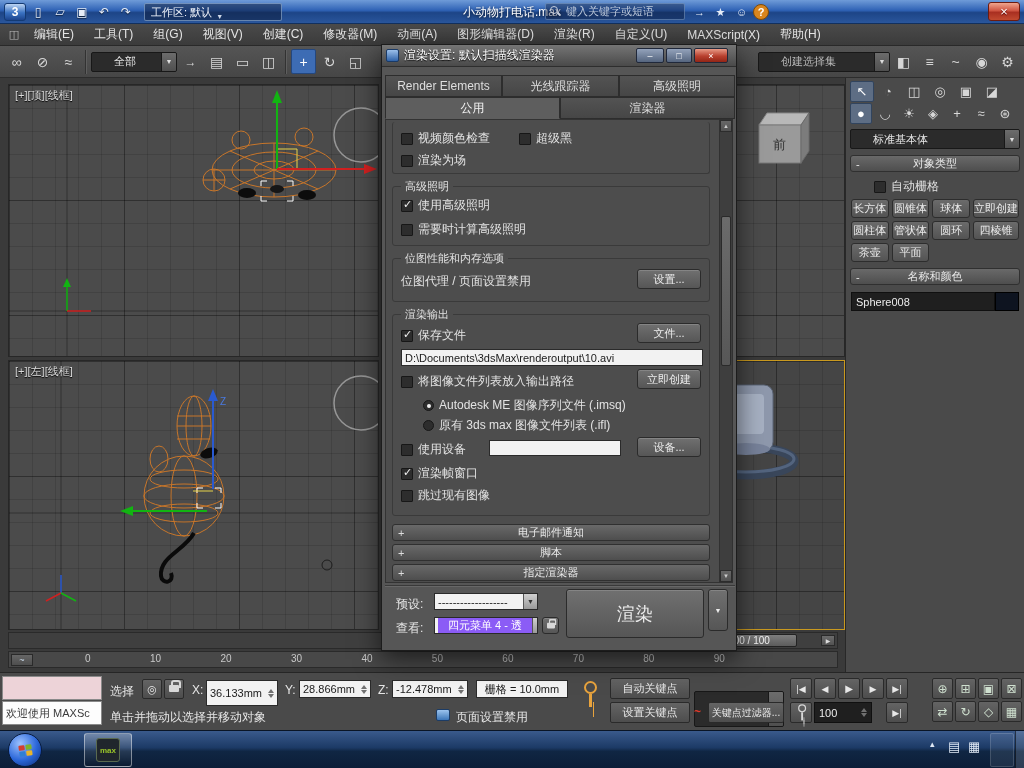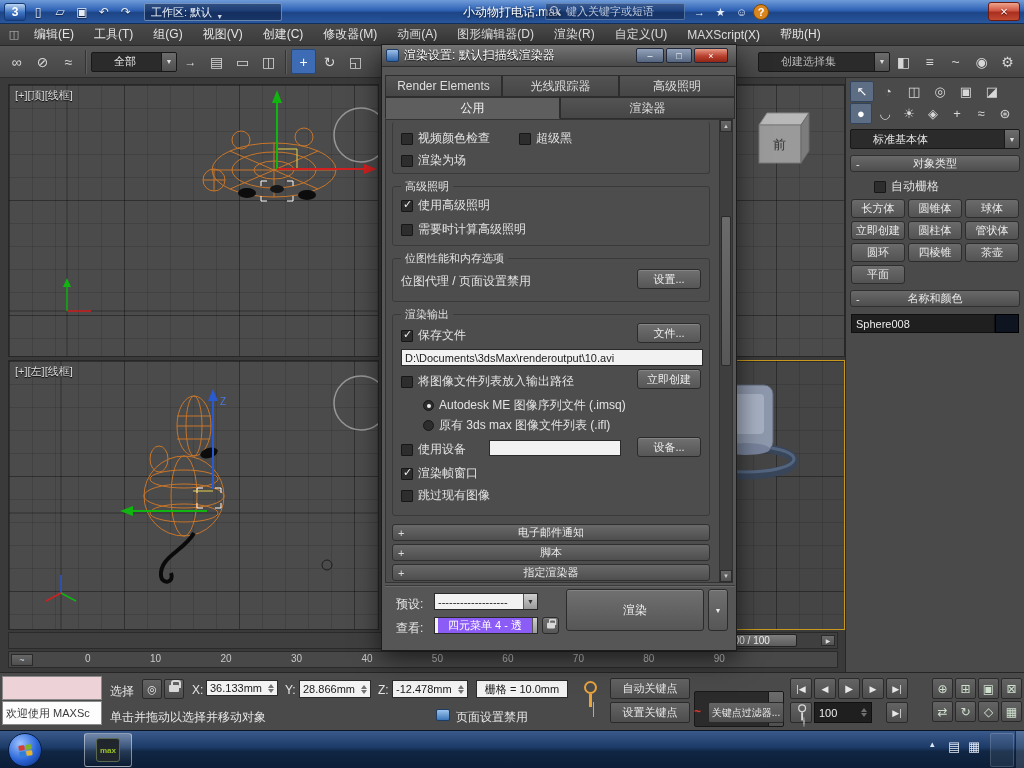--- a/index.html
+++ b/index.html
@@ -84,21 +84,21 @@
   .locki::before{content:"";position:absolute;left:2px;top:-4px;width:6px;height:6px;border:2px solid #d8d8d8;border-bottom:none;border-radius:3px 3px 0 0}
   .locki::after{content:"";position:absolute;left:0;top:1px;width:10px;height:7px;background:#d8d8d8;border-radius:1px}
 
   
   .panel{position:absolute;left:845px;top:78px;width:179px;height:594px;background:#4a4a4a;border-left:1px solid #282828}
   .ptabs{display:flex;gap:2px;padding:3px 4px 1px}
   .pt{width:24px;height:21px;display:flex;align-items:center;justify-content:center;color:#d8d8d8;font-size:13px;border-radius:2px}
   .pt.on{background:#5d6d84;border:1px solid #31445e;color:#fff}
   .proll{position:relative;height:17px;margin:6px 4px 0;background:linear-gradient(#696969,#4e4e4e);border:1px solid #303030;border-radius:3px;color:#e9e9e9;font-size:11px;display:flex;align-items:center;justify-content:center}
   .proll .pm{position:absolute;left:5px}
-  .pgrid{display:grid;grid-template-columns:1fr 1fr 1fr;gap:3px;margin:4px 5px}
+  .pgrid{display:grid;grid-template-columns:1fr 1fr 1fr 1fr;gap:3px;margin:4px 5px}
   .pbtn{height:19px;background:linear-gradient(#6b6b6b,#535353);border:1px solid #2d2d2d;border-radius:3px;font-size:11px;color:#eaeaea;display:flex;align-items:center;justify-content:center;white-space:nowrap}
 
   
   .tslider{position:absolute;left:8px;top:632px;width:830px;height:17px;background:#3f3f3f;border:1px solid #2a2a2a;z-index:5}
   .thandle{position:absolute;left:692px;top:1px;width:96px;height:13px;background:linear-gradient(#7e7e7e,#5c5c5c);border:1px solid #222;border-radius:2px;display:flex;align-items:center;justify-content:center;font-size:10px;color:#f0f0f0}
   .tnext{position:absolute;right:2px;top:2px;width:14px;height:11px;background:linear-gradient(#6c6c6c,#525252);border:1px solid #2a2a2a;display:flex;align-items:center;justify-content:center;font-size:6px;color:#ddd}
   .tbar{position:absolute;left:8px;top:651px;width:830px;height:17px;background:#484848;border:1px solid #2a2a2a;z-index:5}
   .ticks{position:absolute;left:76px;top:1px;width:640px;display:flex;justify-content:space-between;font-size:10px;color:#c9c9c9}
   .mcurve{position:absolute;left:2px;top:2px;width:22px;height:12px;background:linear-gradient(#666,#4e4e4e);border:1px solid #2a2a2a;display:flex;align-items:center;justify-content:center;font-size:9px;color:#cde}
 
@@ -448,21 +448,21 @@
       <span class="arrbox">▼</span>
     </div>
     <span class="stext" style="left:14px;top:575px;position:absolute;font-size:12px">查看:</span>
     <div class="combo-light" style="position:absolute;left:52px;top:572px;width:104px;height:17px">
       <span class="sel-blue">四元菜单 4 - 透</span>
       <span class="arrbox">▼</span>
     </div>
     <div class="dbtn" style="position:absolute;left:160px;top:572px;width:17px;height:17px">
         <span class="locki" style="transform:scale(.8)"></span>
       </div>
-    <div class="dbtn" style="position:absolute;left:184px;top:544px;width:138px;height:42px;font-size:12px">
+    <div class="dbtn" style="position:absolute;left:184px;top:544px;width:138px;height:49px;font-size:18px">
         <span>渲染</span>
       </div>
     <div class="dbtn" style="position:absolute;left:326px;top:544px;width:20px;height:42px">
         <span style="font-size:7px">▼</span>
       </div>
   </div>
 
   <div class="panel">
     <div class="ptabs">
       <div class="pt on">↖</div>
@@ -523,21 +523,21 @@
         <span>欢迎使用 MAXSc</span>
       </div>
 
     <span class="stext" style="left:110px;top:10px">选择</span>
     <div class="sbtn" style="left:142px;top:6px;width:20px;height:20px">◎</div>
     <div class="sbtn" style="left:164px;top:6px;width:20px;height:20px">
         <span class="locki"></span>
       </div>
 
     <span class="stext" style="left:192px;top:10px">X:</span>
-    <div class="field" style="position:absolute;left:206px;top:7px;width:72px;height:16px">
+    <div class="field" style="position:absolute;left:206px;top:7px;width:72px;height:26px">
         <span>36.133mm</span>
         <span class="spin">
           <i class="u"></i>
           <i class="d"></i>
         </span>
       </div>
     <span class="stext" style="left:285px;top:10px">Y:</span>
     <div class="field" style="position:absolute;left:299px;top:7px;width:72px;height:18px">
         <span>28.866mm</span>
         <span class="spin">

